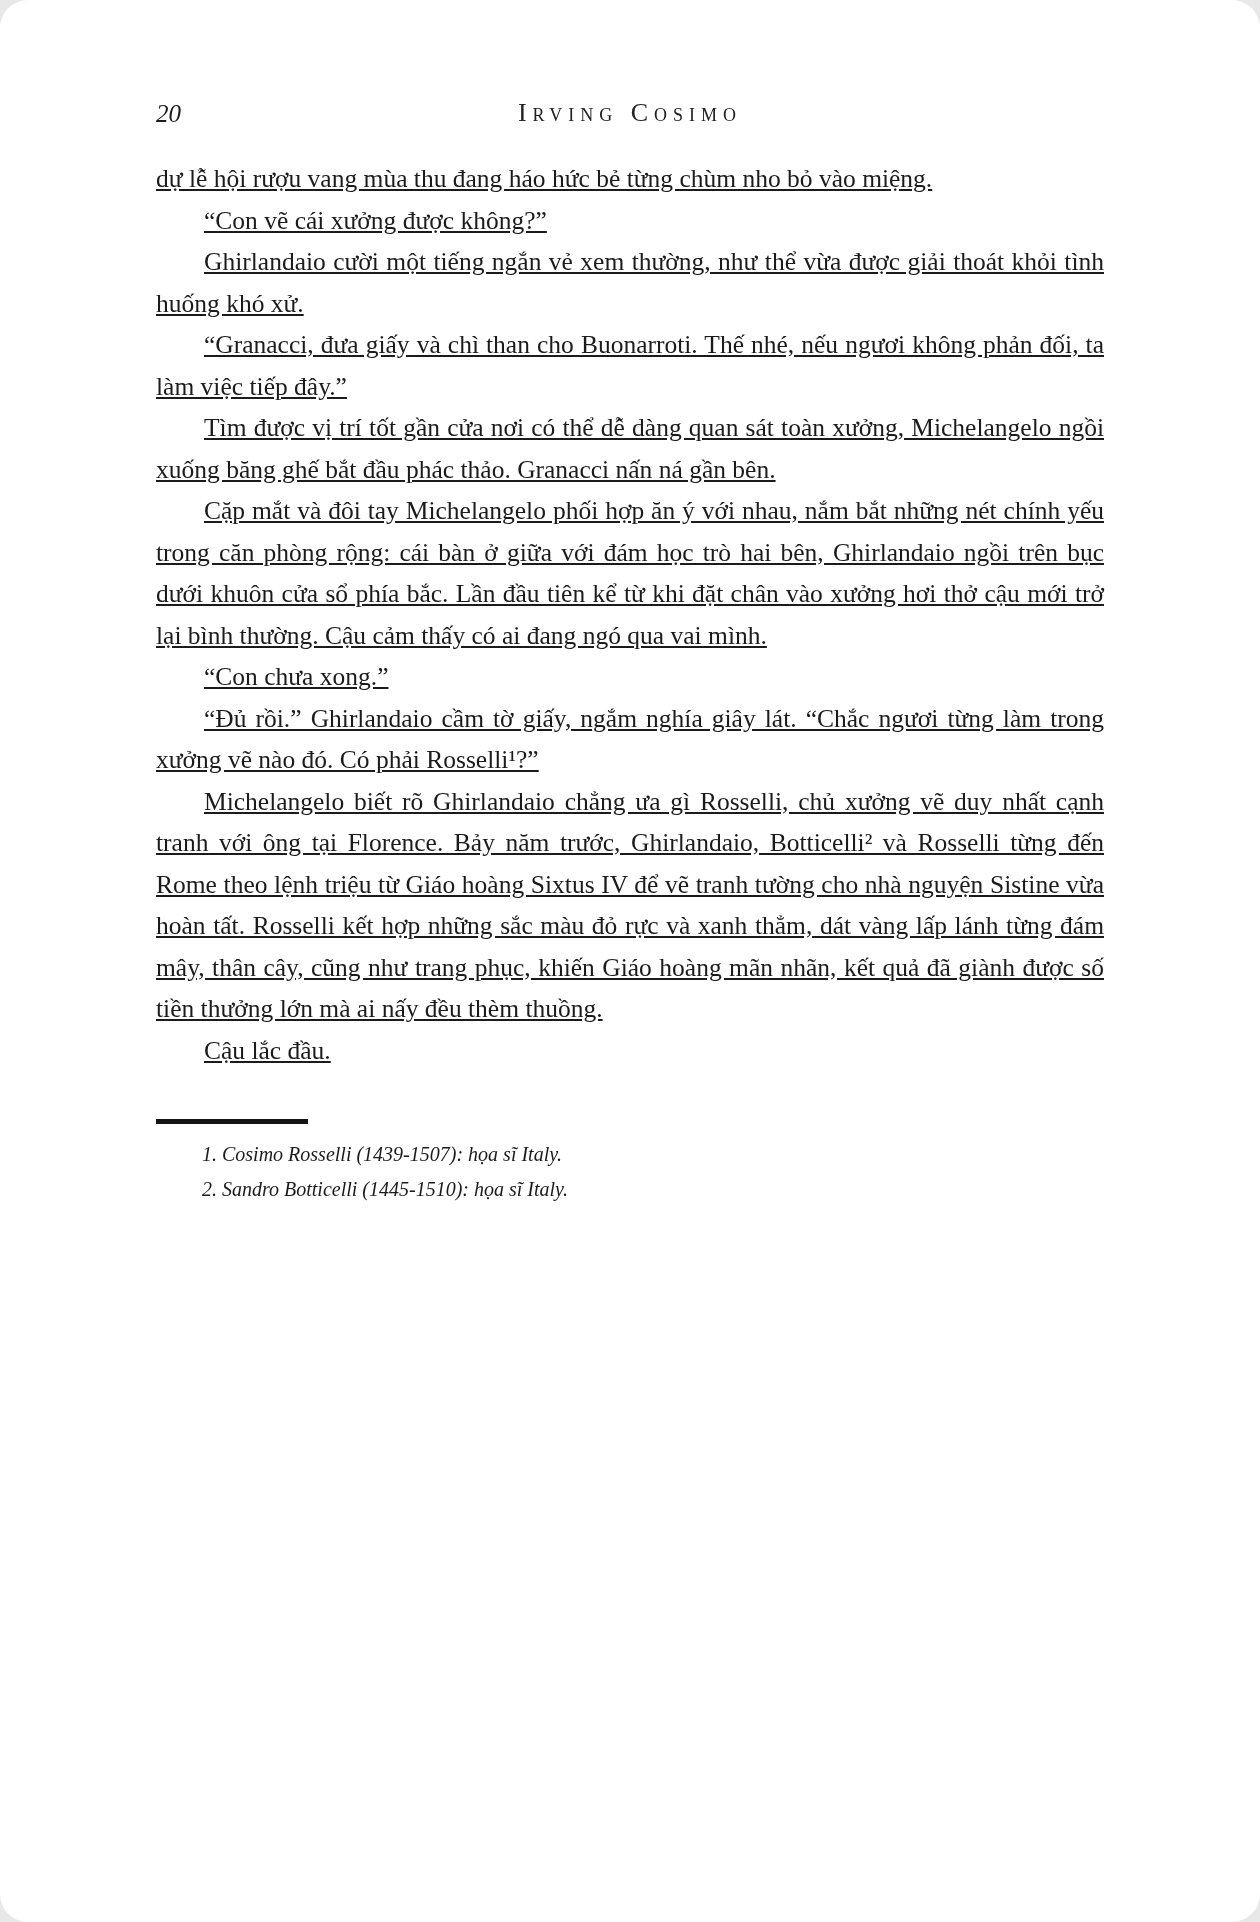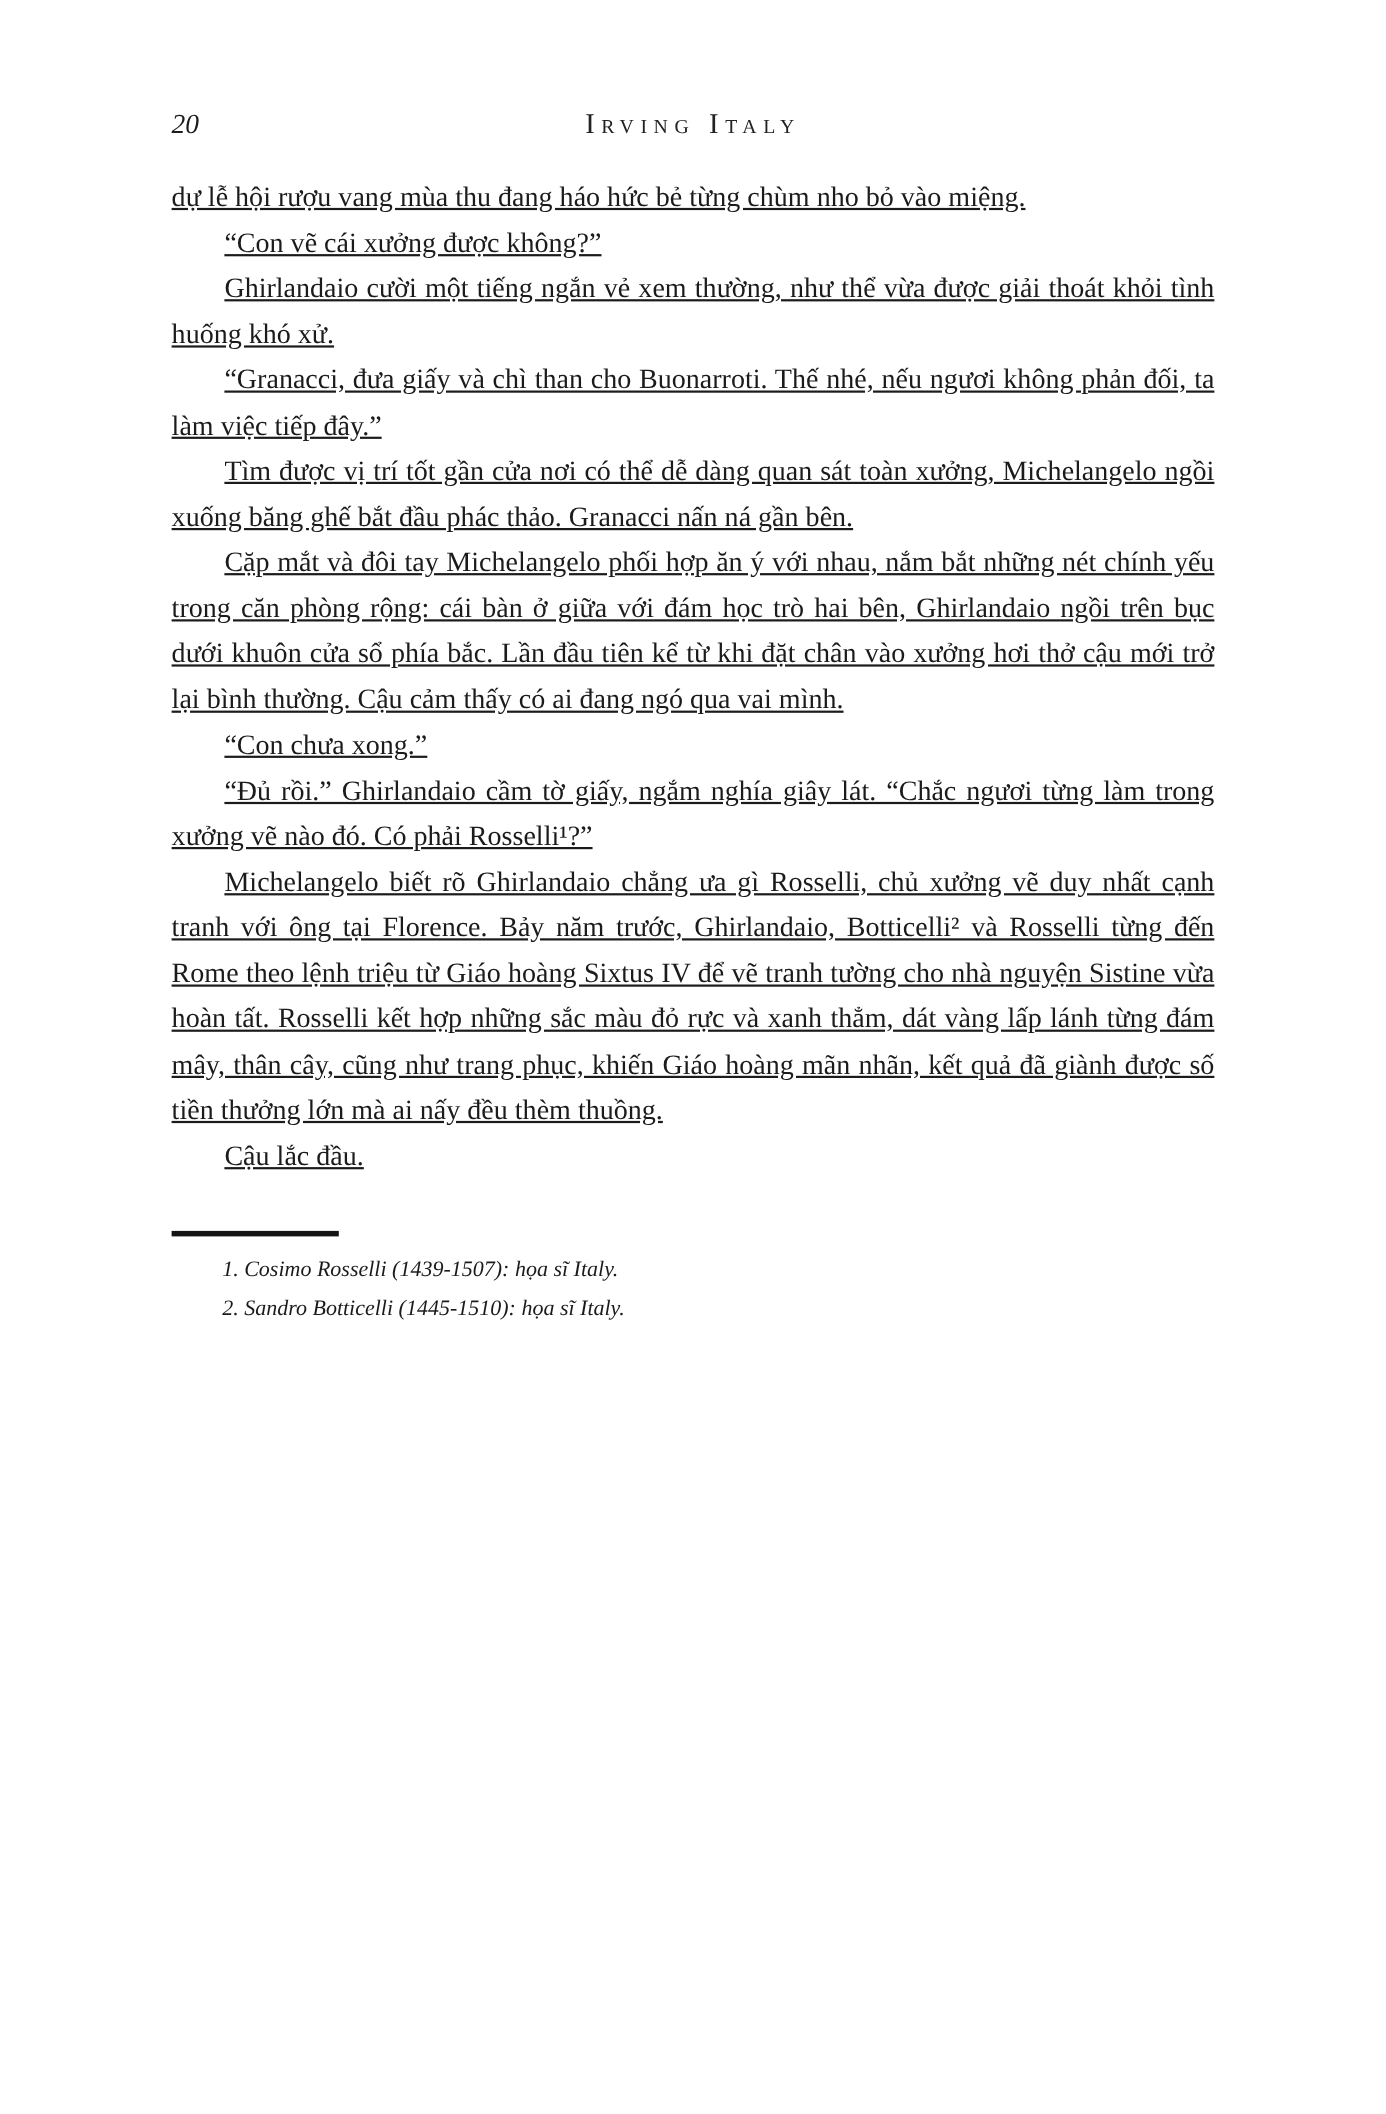--- a/index.html
+++ b/index.html
@@ -7,20 +7,21 @@
   .page {
     width: 1260px;
     height: 1922px;
     margin: 0 auto;
     background: #ffffff;
     position: relative;
     font-family: "Liberation Serif", "DejaVu Serif", serif;
     color: #1b1b1b;
     padding: 98px 156px 0 156px;
     overflow: hidden;
+    border-radius: 28px;
   }
   .running-head {
     position: relative;
     height: 36px;
     margin-bottom: 24px;
   }
   .page-number {
     position: absolute;
     left: 0;
     top: 2px;
@@ -63,21 +64,21 @@
     text-align: left;
   }
 </style>
 </head>
 <body>
 
 <div class="page">
 
   <header class="running-head">
     <span class="page-number">20</span>
-    <span class="header-title">Irving Italy</span>
+    <span class="header-title">Irving Cosimo</span>
   </header>
 
   <main class="body-text">
     <p class="para no-indent">dự lễ hội rượu vang mùa thu đang háo hức bẻ từng chùm nho bỏ vào miệng.</p>
     <p class="para">“Con vẽ cái xưởng được không?”</p>
     <p class="para">Ghirlandaio cười một tiếng ngắn vẻ xem thường, như thể vừa được giải thoát khỏi tình huống khó xử.</p>
     <p class="para">“Granacci, đưa giấy và chì than cho Buonarroti. Thế nhé, nếu ngươi không phản đối, ta làm việc tiếp đây.”</p>
     <p class="para">Tìm được vị trí tốt gần cửa nơi có thể dễ dàng quan sát toàn xưởng, Michelangelo ngồi xuống băng ghế bắt đầu phác thảo. Granacci nấn ná gần bên.</p>
     <p class="para">Cặp mắt và đôi tay Michelangelo phối hợp ăn ý với nhau, nắm bắt những nét chính yếu trong căn phòng rộng: cái bàn ở giữa với đám học trò hai bên, Ghirlandaio ngồi trên bục dưới khuôn cửa sổ phía bắc. Lần đầu tiên kể từ khi đặt chân vào xưởng hơi thở cậu mới trở lại bình thường. Cậu cảm thấy có ai đang ngó qua vai mình.</p>
     <p class="para">“Con chưa xong.”</p>

